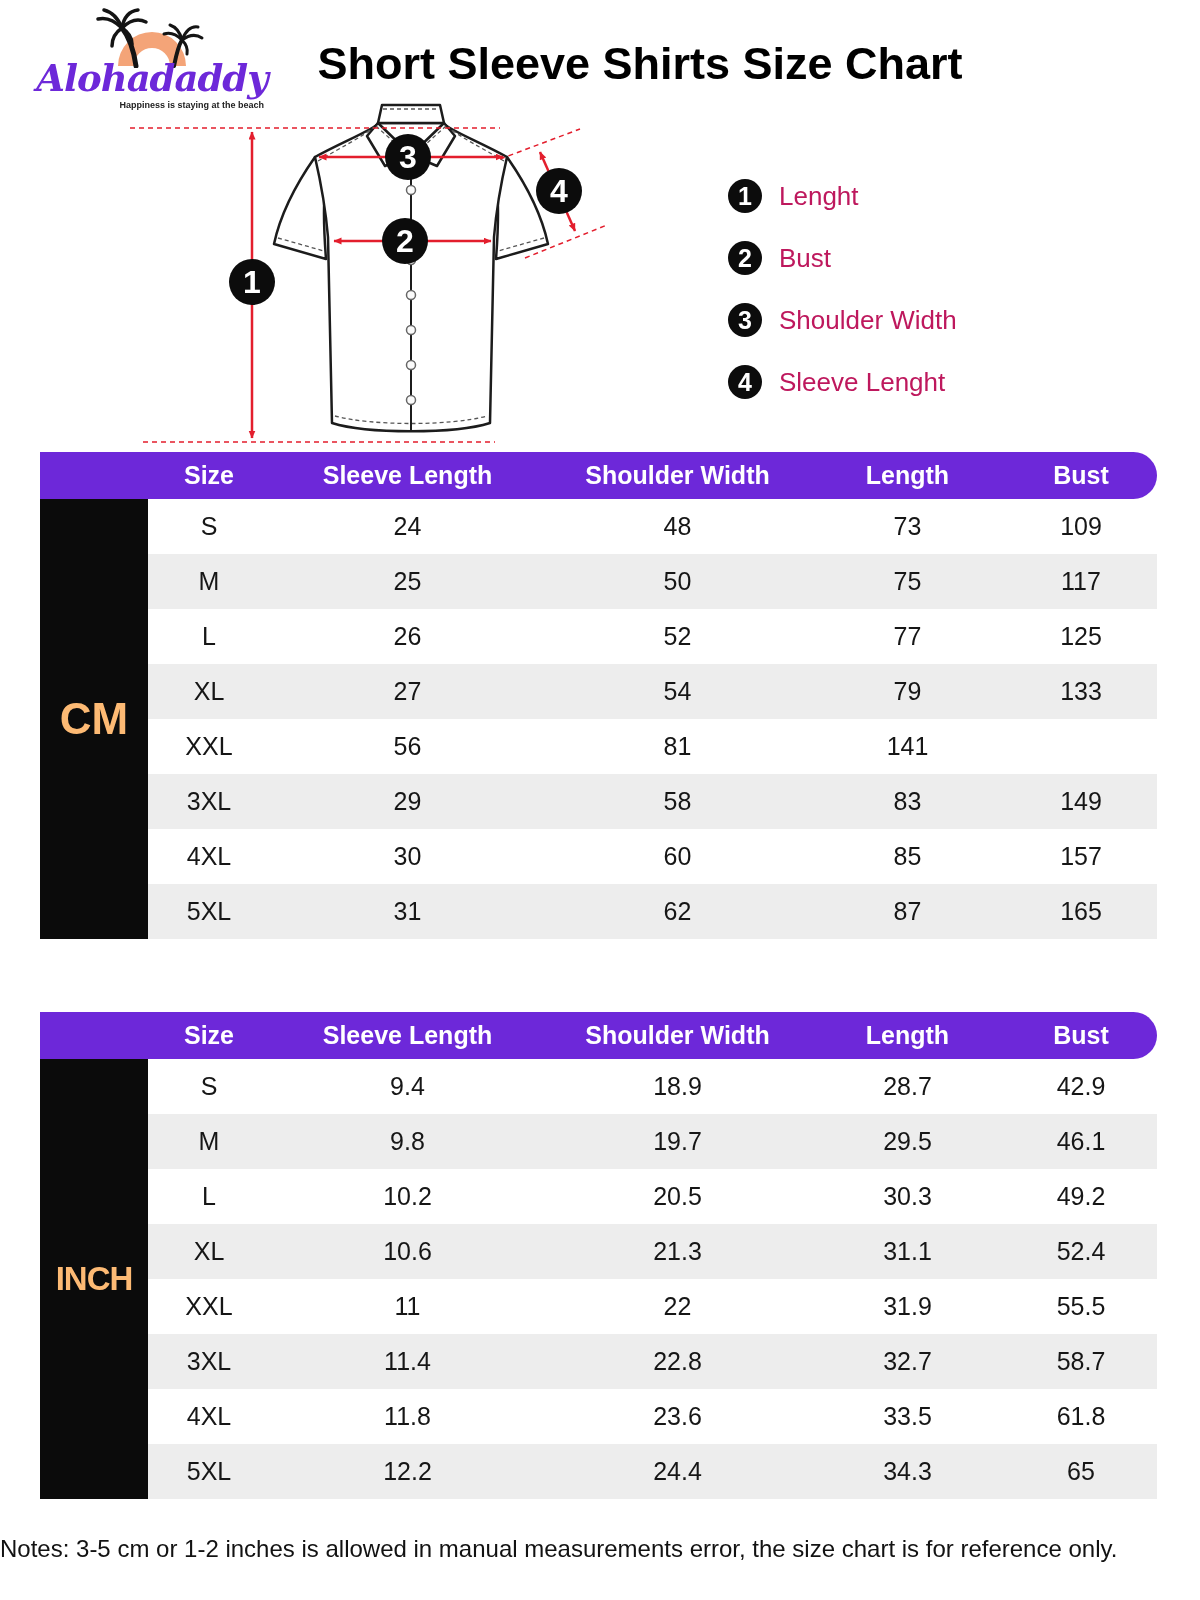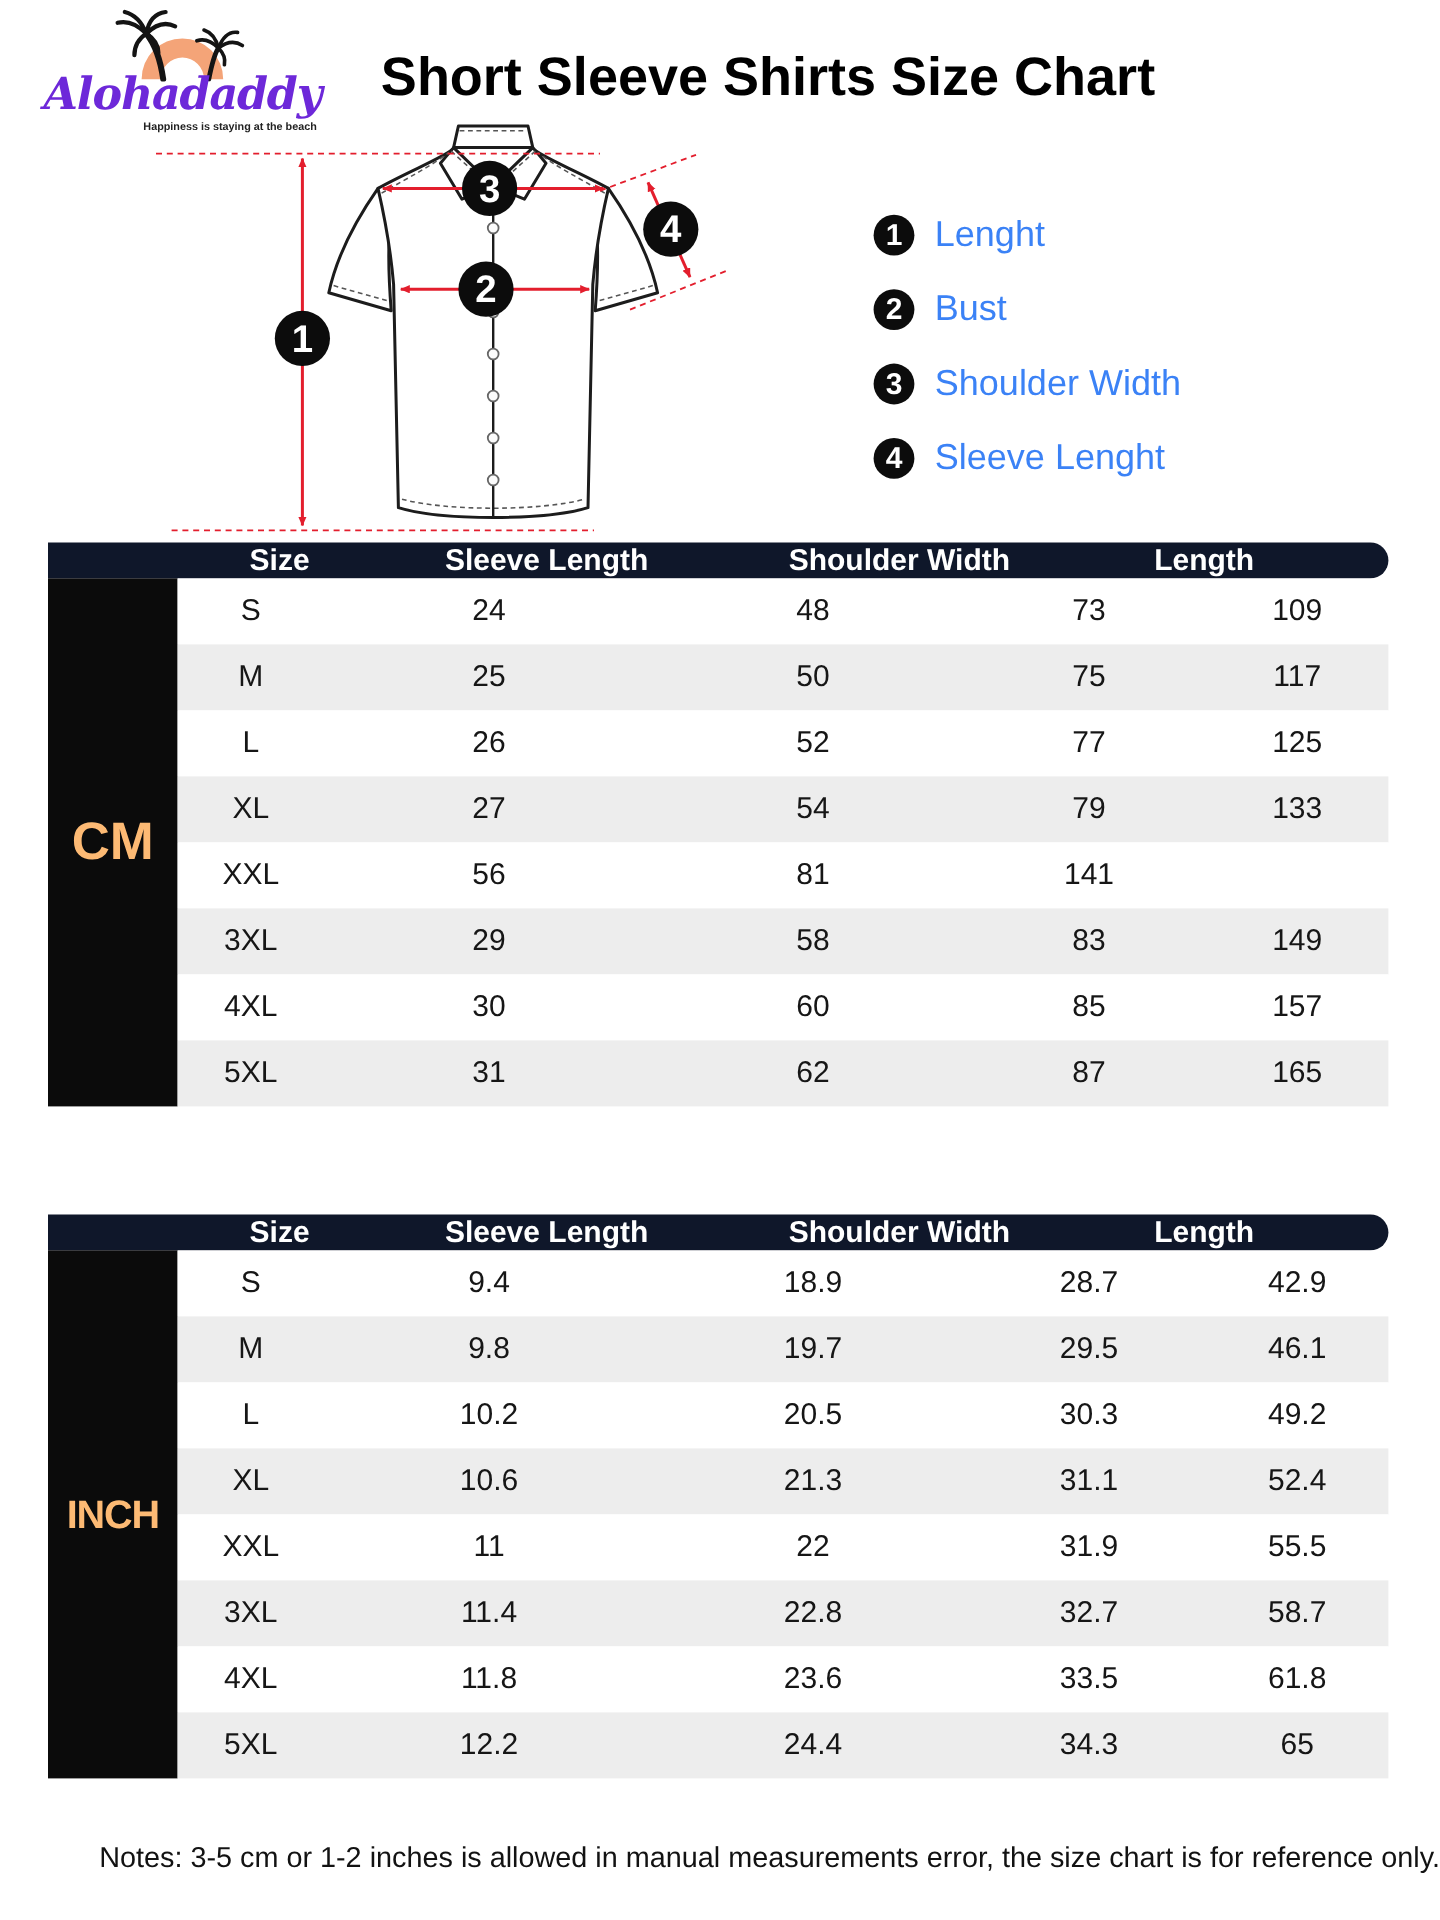--- a/index.html
+++ b/index.html
@@ -29,46 +29,46 @@
   .shirt-svg { position:absolute; left:110px; top:95px; width:600px; height:360px; }
   .shirt-svg text { font-family:"Liberation Sans", sans-serif; font-weight:bold; fill:#fff; }
 
   .legend { position:absolute; left:728px; top:178px; }
   .legend-item { display:flex; align-items:center; height:36px; margin-bottom:26px; }
   .badge-sm {
     width:34px; height:34px; border-radius:50%; background:#0c0c0c; color:#fff;
     font-weight:bold; font-size:25px; display:flex; align-items:center; justify-content:center;
     flex:0 0 34px;
   }
-  .legend-label { font-size:30px; color:#3b82f6; margin-left:17px; }
+  .legend-label { font-size:26px; color:#be185d; margin-left:17px; }
 
   
   .size-table { position:absolute; left:40px; width:1117px; }
   .tbl-header {
     display:grid; grid-template-columns:108px 122px 275px 265px 195px 152px;
-    height:30px; background:#0f172a; border-radius:0 26px 26px 0; align-items:center;gap:24px;
+    height:47px; background:#6d28d9; border-radius:0 26px 26px 0; align-items:center;
   }
   .hcell { color:#fff; font-weight:bold; font-size:25px; text-align:center; }
   .tbl-body { display:flex; }
   .unit-cell {
     width:108px; background:#0b0b0b; color:#fdba74; display:flex;
     align-items:center; justify-content:center; font-weight:bold; font-size:44px;
   }
   .unit-inch { font-size:33px; letter-spacing:-1px; }
   .rows { flex:1; }
   .trow {
     display:grid; grid-template-columns:122px 275px 265px 195px 152px;
     height:55px; align-items:center; background:#ffffff;
   }
   .trow.alt { background:#ededed; }
   .tcell { text-align:center; font-size:25px; color:#161616; }
 
   
   .note {
-    position:absolute; top:1535px; left:0; width:1200px; text-align:right;
+    position:absolute; top:1535px; left:0; width:1200px; text-align:left;
     font-size:24px; color:#121212;
   }
 </style>
 </head>
 <body>
 
 <div class="page">
 
   <div class="logo">
     <svg class="logo-icon" width="120" height="62" viewBox="0 0 120 62">

